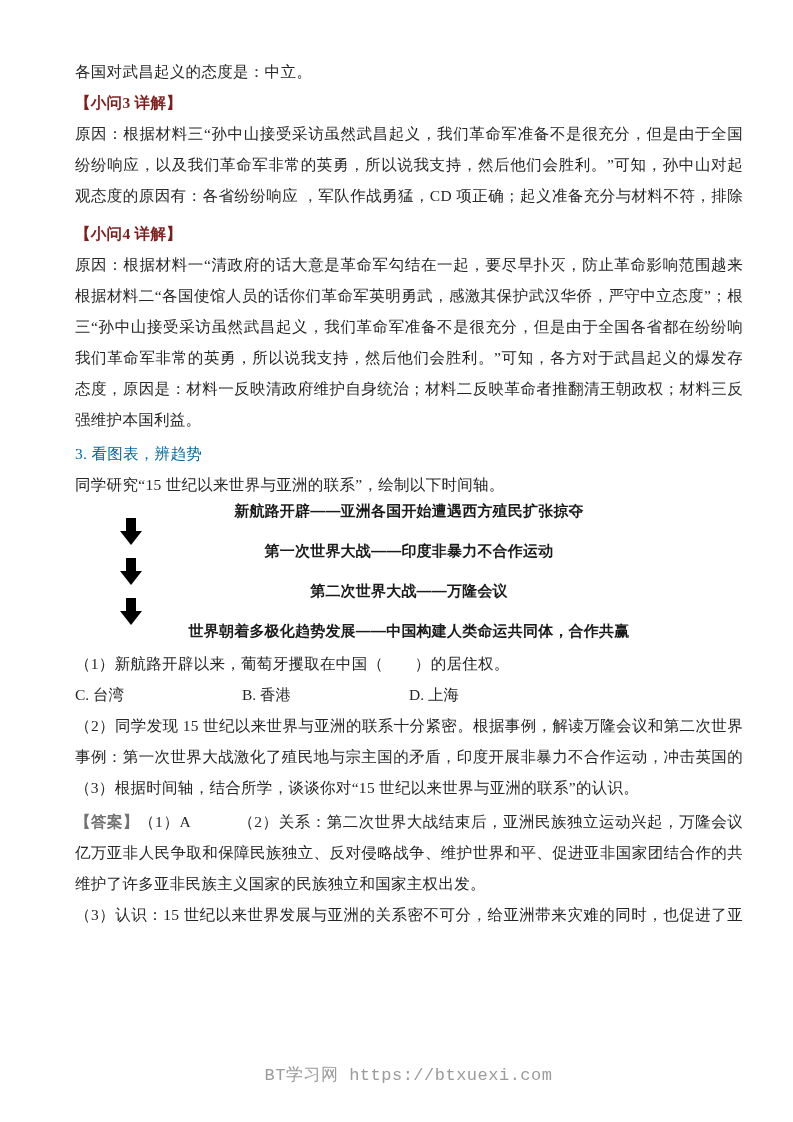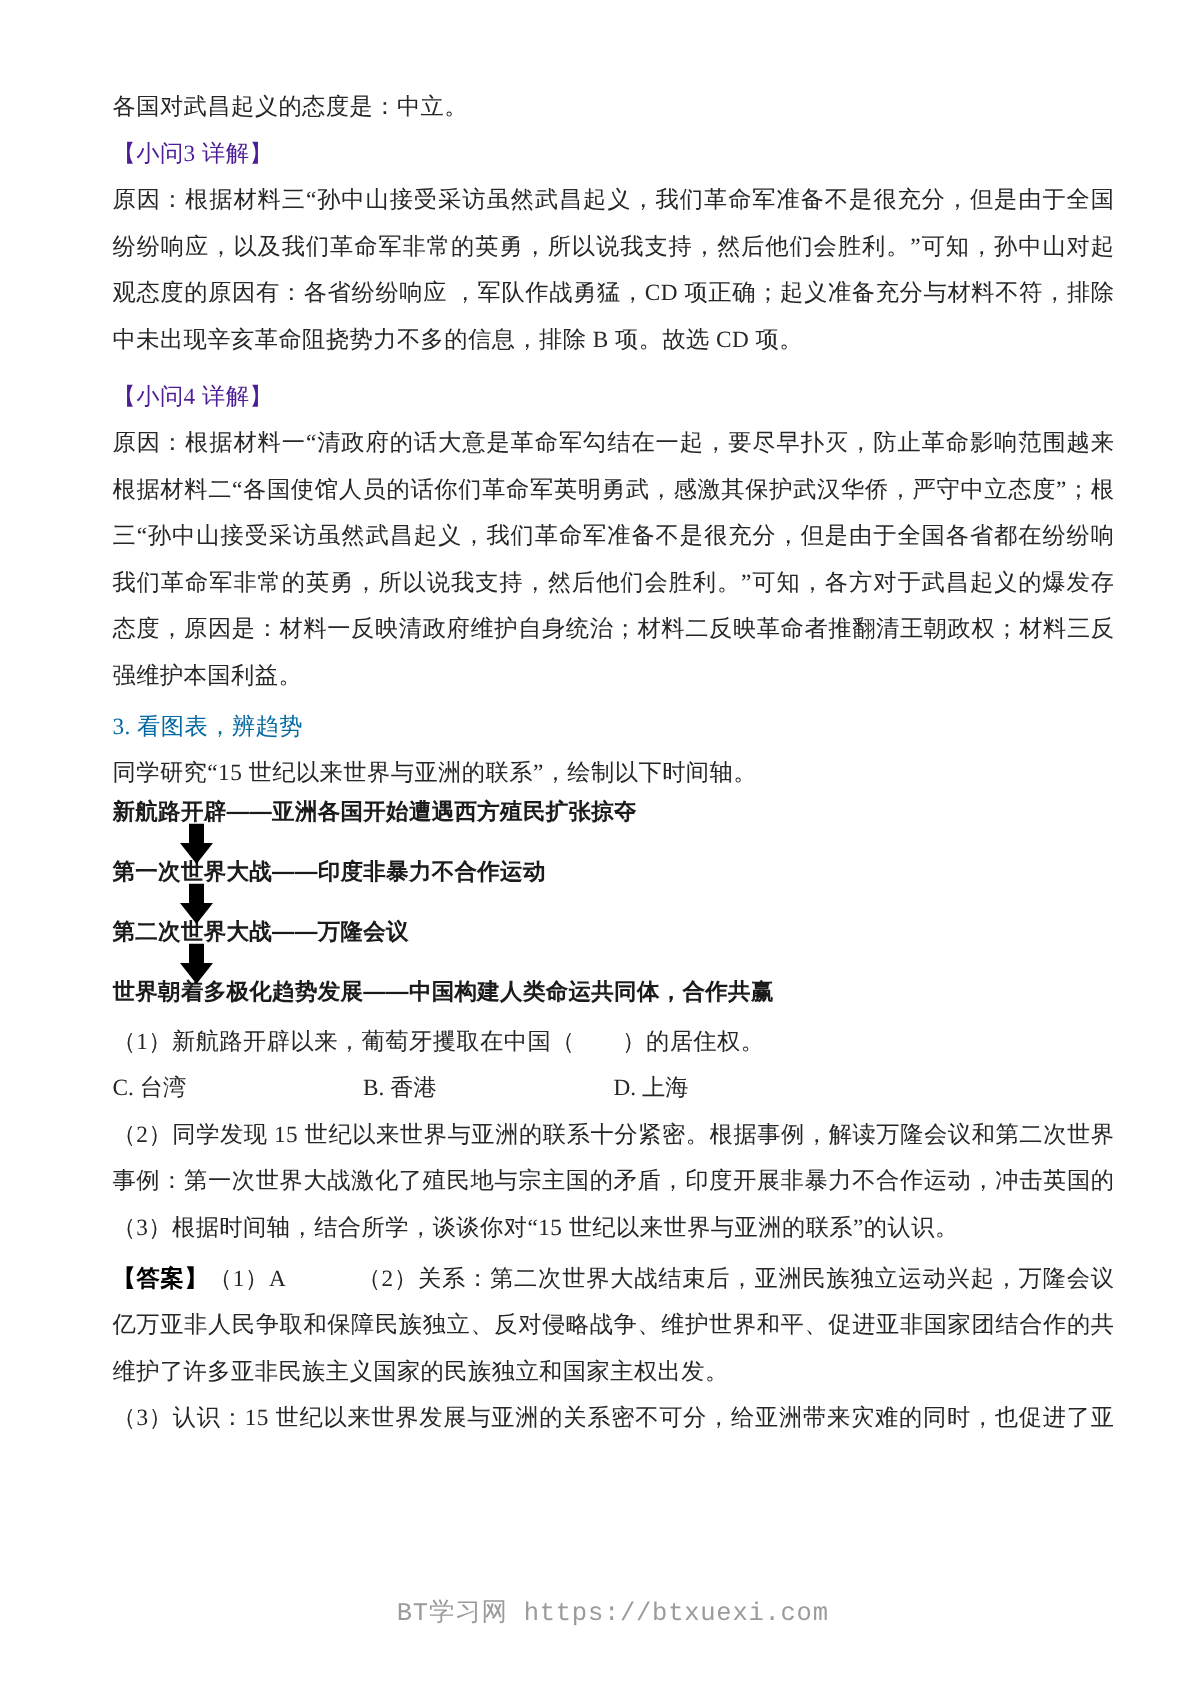--- a/index.html
+++ b/index.html
@@ -32,31 +32,32 @@
     overflow: hidden;
     white-space: nowrap;
     letter-spacing: 0.3px;
   }
   .j {
     white-space: normal;
     text-align: justify;
     text-align-last: justify;
   }
   .heading {
-    font-weight: 400;
-    color: #4c1d95;
+    font-weight: 700;
+    color: #7f1d1d;
   }
   .mt7 { margin-top: 7px; }
   .mt3 { margin-top: 3px; }
   .qtitle { color: #0369a1; }
   
   .timeline { margin-top: 0; }
   .tl-item {
     position: relative;
     height: 40px;
+    text-align: center;
   }
   .tl-item.last { height: 28px; }
   .tl-text {
     display: block;
     height: 21px;
     line-height: 21px;
     font-family: "Liberation Sans", "DejaVu Sans", sans-serif;
     font-weight: 600;
     font-size: 15px;
     color: #1b1b1b;
@@ -100,21 +101,20 @@
 
 <div class="page">
   <div class="content">
 
     <div class="line">各国对武昌起义的态度是：中立。</div>
 
     <div class="line heading">【小问3 详解】</div>
     <div class="line j">原因：根据材料三“孙中山接受采访虽然武昌起义，我们革命军准备不是很充分，但是由于全国各省都在</div>
     <div class="line j">纷纷响应，以及我们革命军非常的英勇，所以说我支持，然后他们会胜利。”可知，孙中山对起义态势乐</div>
     <div class="line j">观态度的原因有：各省纷纷响应 ，军队作战勇猛，CD 项正确；起义准备充分与材料不符，排除 A 项；材料</div>
-    <div class="line">中未出现辛亥革命阻挠势力不多的信息，排除 B 项。故选 CD 项。</div>
 
     <div class="line heading mt7">【小问4 详解】</div>
     <div class="line j">原因：根据材料一“清政府的话大意是革命军勾结在一起，要尽早扑灭，防止革命影响范围越来越广”；</div>
     <div class="line j">根据材料二“各国使馆人员的话你们革命军英明勇武，感激其保护武汉华侨，严守中立态度”；根据材料</div>
     <div class="line j">三“孙中山接受采访虽然武昌起义，我们革命军准备不是很充分，但是由于全国各省都在纷纷响应，以及</div>
     <div class="line j">我们革命军非常的英勇，所以说我支持，然后他们会胜利。”可知，各方对于武昌起义的爆发存在不同的</div>
     <div class="line j">态度，原因是：材料一反映清政府维护自身统治；材料二反映革命者推翻清王朝政权；材料三反映外国列</div>
     <div class="line">强维护本国利益。</div>
 
     <div class="line qtitle mt3">3. 看图表，辨趋势</div>
@@ -150,21 +150,21 @@
       <span class="opt">C. 台湾</span>
       <span class="opt">B. 香港</span>
       <span class="opt">D. 上海</span>
     </div>
 
     <div class="line j">（2）同学发现 15 世纪以来世界与亚洲的联系十分紧密。根据事例，解读万隆会议和第二次世界大战之间</div>
     <div class="line j">事例：第一次世界大战激化了殖民地与宗主国的矛盾，印度开展非暴力不合作运动，冲击英国的殖民体系。</div>
     <div class="line">（3）根据时间轴，结合所学，谈谈你对“15 世纪以来世界与亚洲的联系”的认识。</div>
 
     <div class="line j mt3">
-      <span class="answer-label" style="color: #000000;">【答案】</span><span>（1）A　　　（2）关系：第二次世界大战结束后，亚洲民族独立运动兴起，万隆会议的召开反映了</span>
+      <span class="answer-label" style="color: #737373;">【答案】</span><span>（1）A　　　（2）关系：第二次世界大战结束后，亚洲民族独立运动兴起，万隆会议的召开反映了</span>
     </div>
     <div class="line j">亿万亚非人民争取和保障民族独立、反对侵略战争、维护世界和平、促进亚非国家团结合作的共同愿望。</div>
     <div class="line">维护了许多亚非民族主义国家的民族独立和国家主权出发。</div>
     <div class="line j">（3）认识：15 世纪以来世界发展与亚洲的关系密不可分，给亚洲带来灾难的同时，也促进了亚洲民族的觉</div>
 
   </div>
 
   <div class="footer">
     <span style="color: rgb(155, 155, 155);">BT学习网 https://btxuexi.com</span>
   </div>

